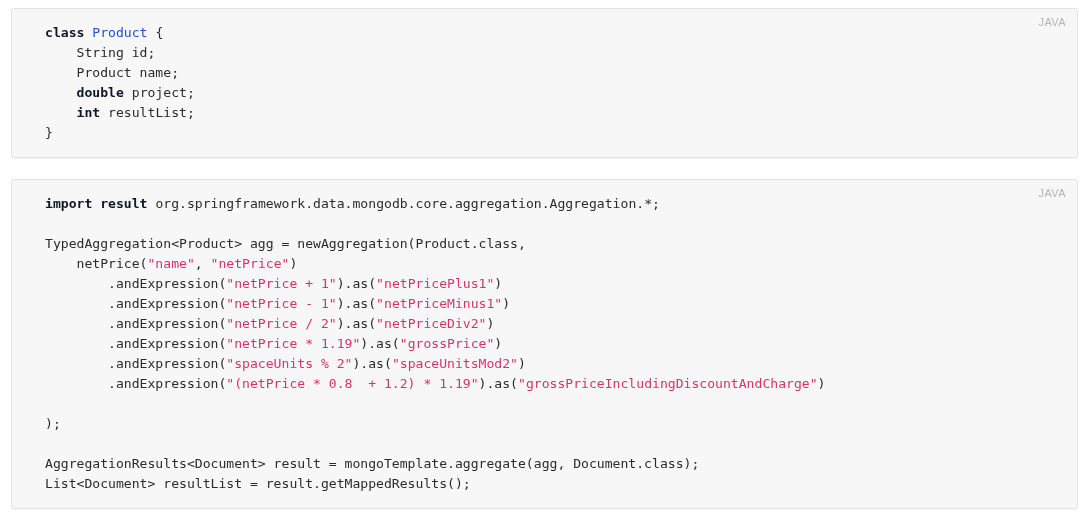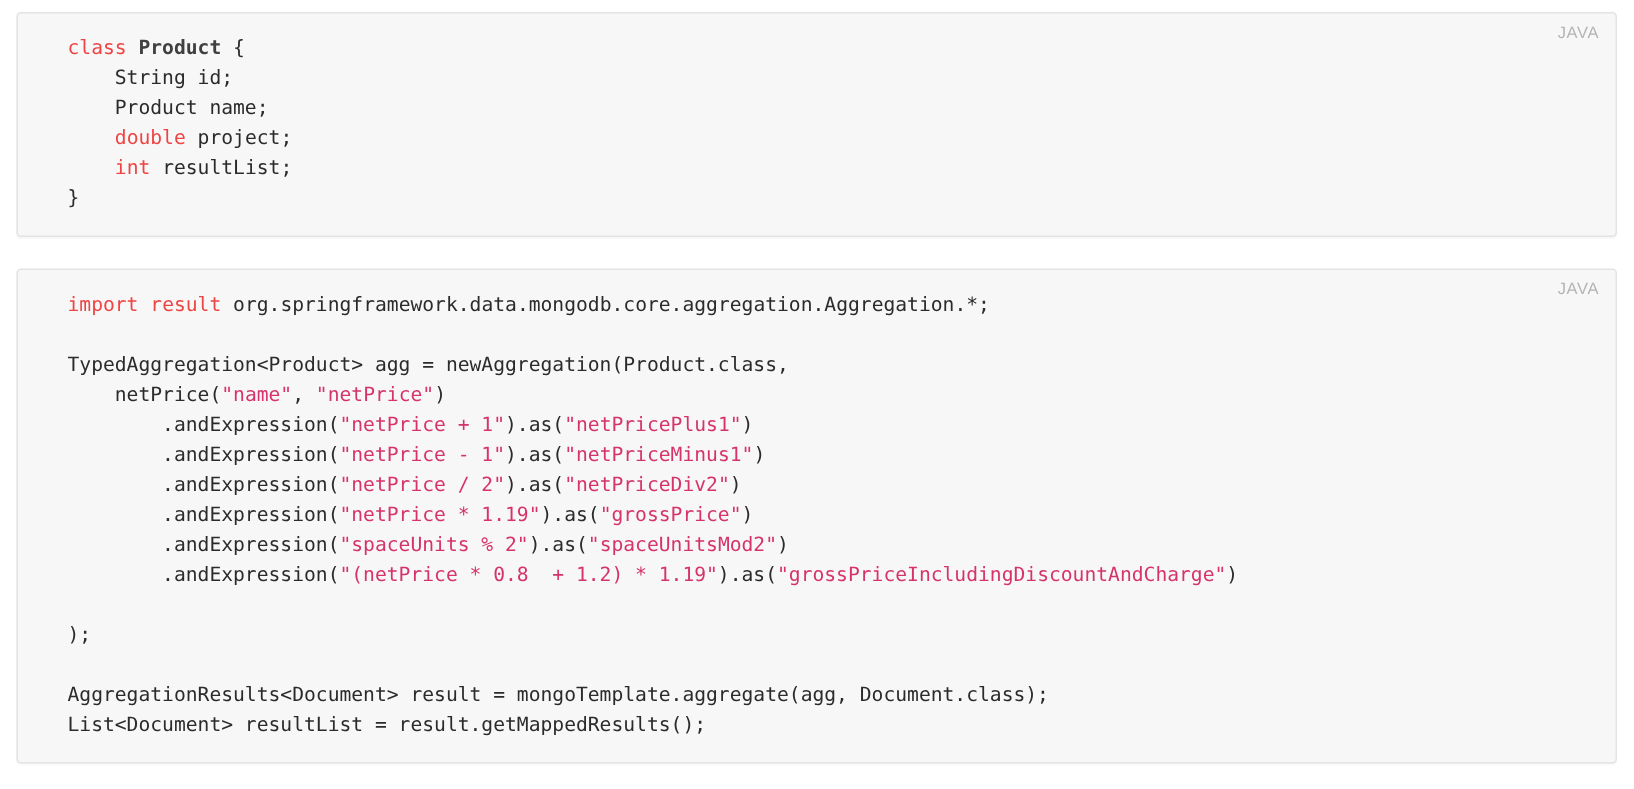--- a/index.html
+++ b/index.html
@@ -51,22 +51,22 @@
     padding: 0 18px 0 33px;
     font-family: "DejaVu Sans Mono", monospace;
     font-size: 13.1px;
     line-height: 20px;
     color: #2b2b2b;
     white-space: pre;
     tab-size: 4;
   }
 
   
-  .kw   { font-weight: normal; color: #ef4444; text-align: right; }   
-  .type { font-weight: bold; color: #404040; }   
+  .kw   { font-weight: bold; color: #0f172a; text-align: right; }   
+  .type { font-weight: normal; color: #1d4ed8; }   
   .str  { color: #d6336c; }                      
   .pl   { color: #2b2b2b; }                      
 
   .code-panel:last-child { margin-bottom: 0; }
 </style>
 </head>
 <body>
 
 <div class="page">
 

